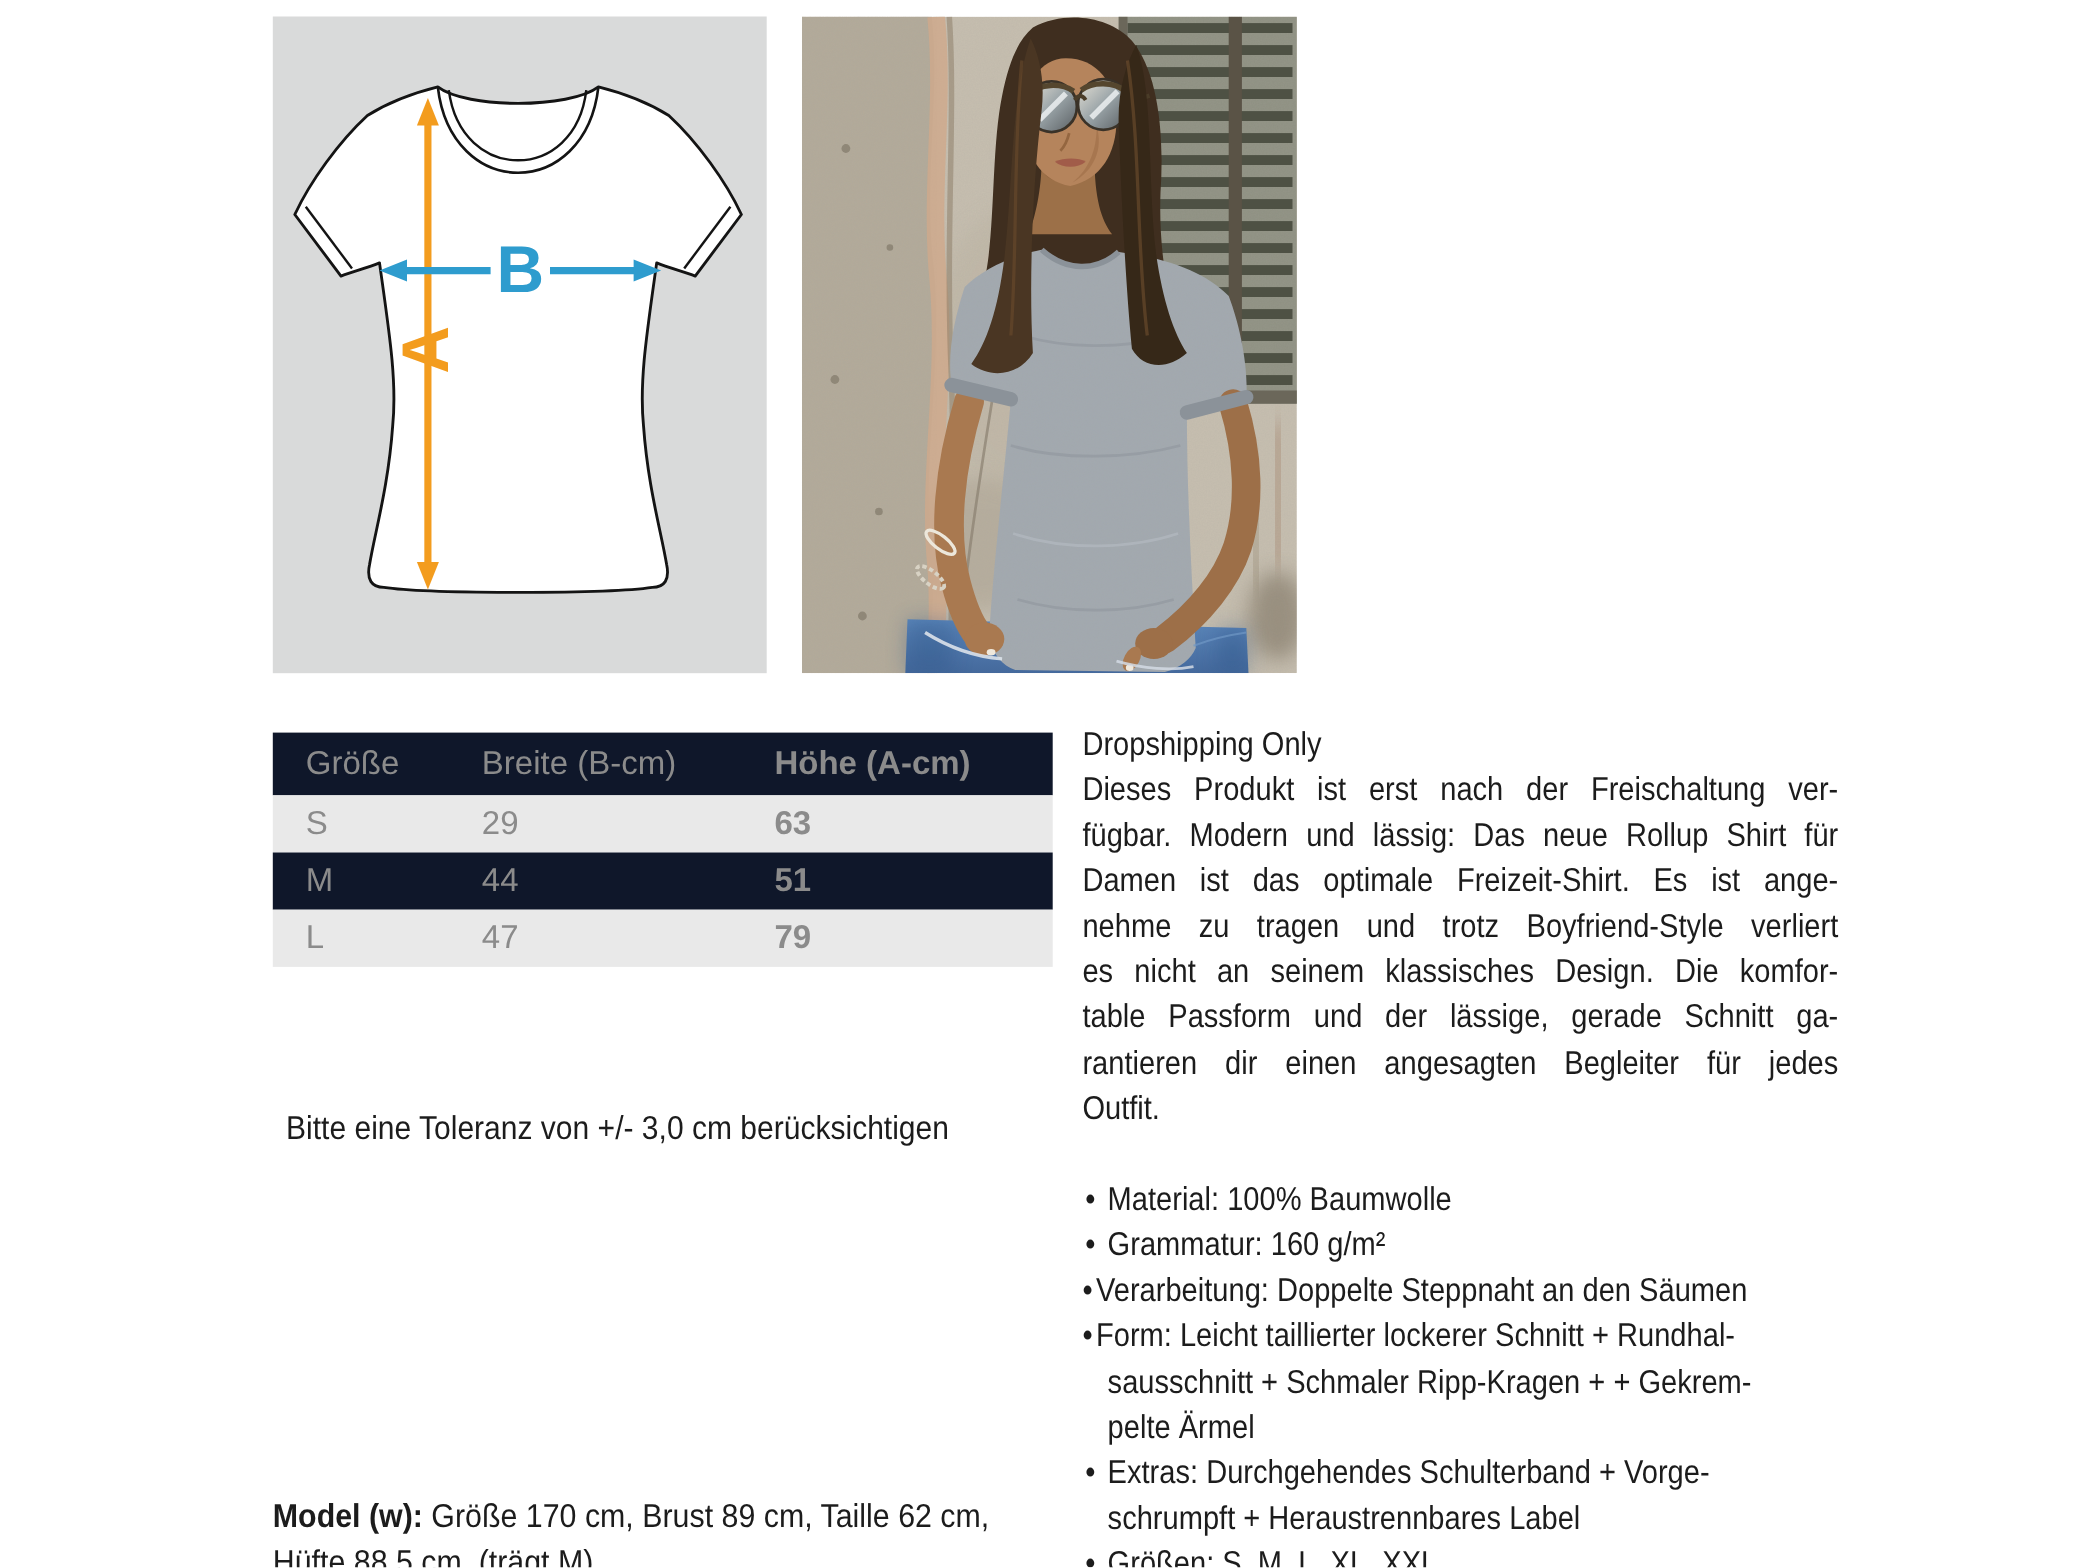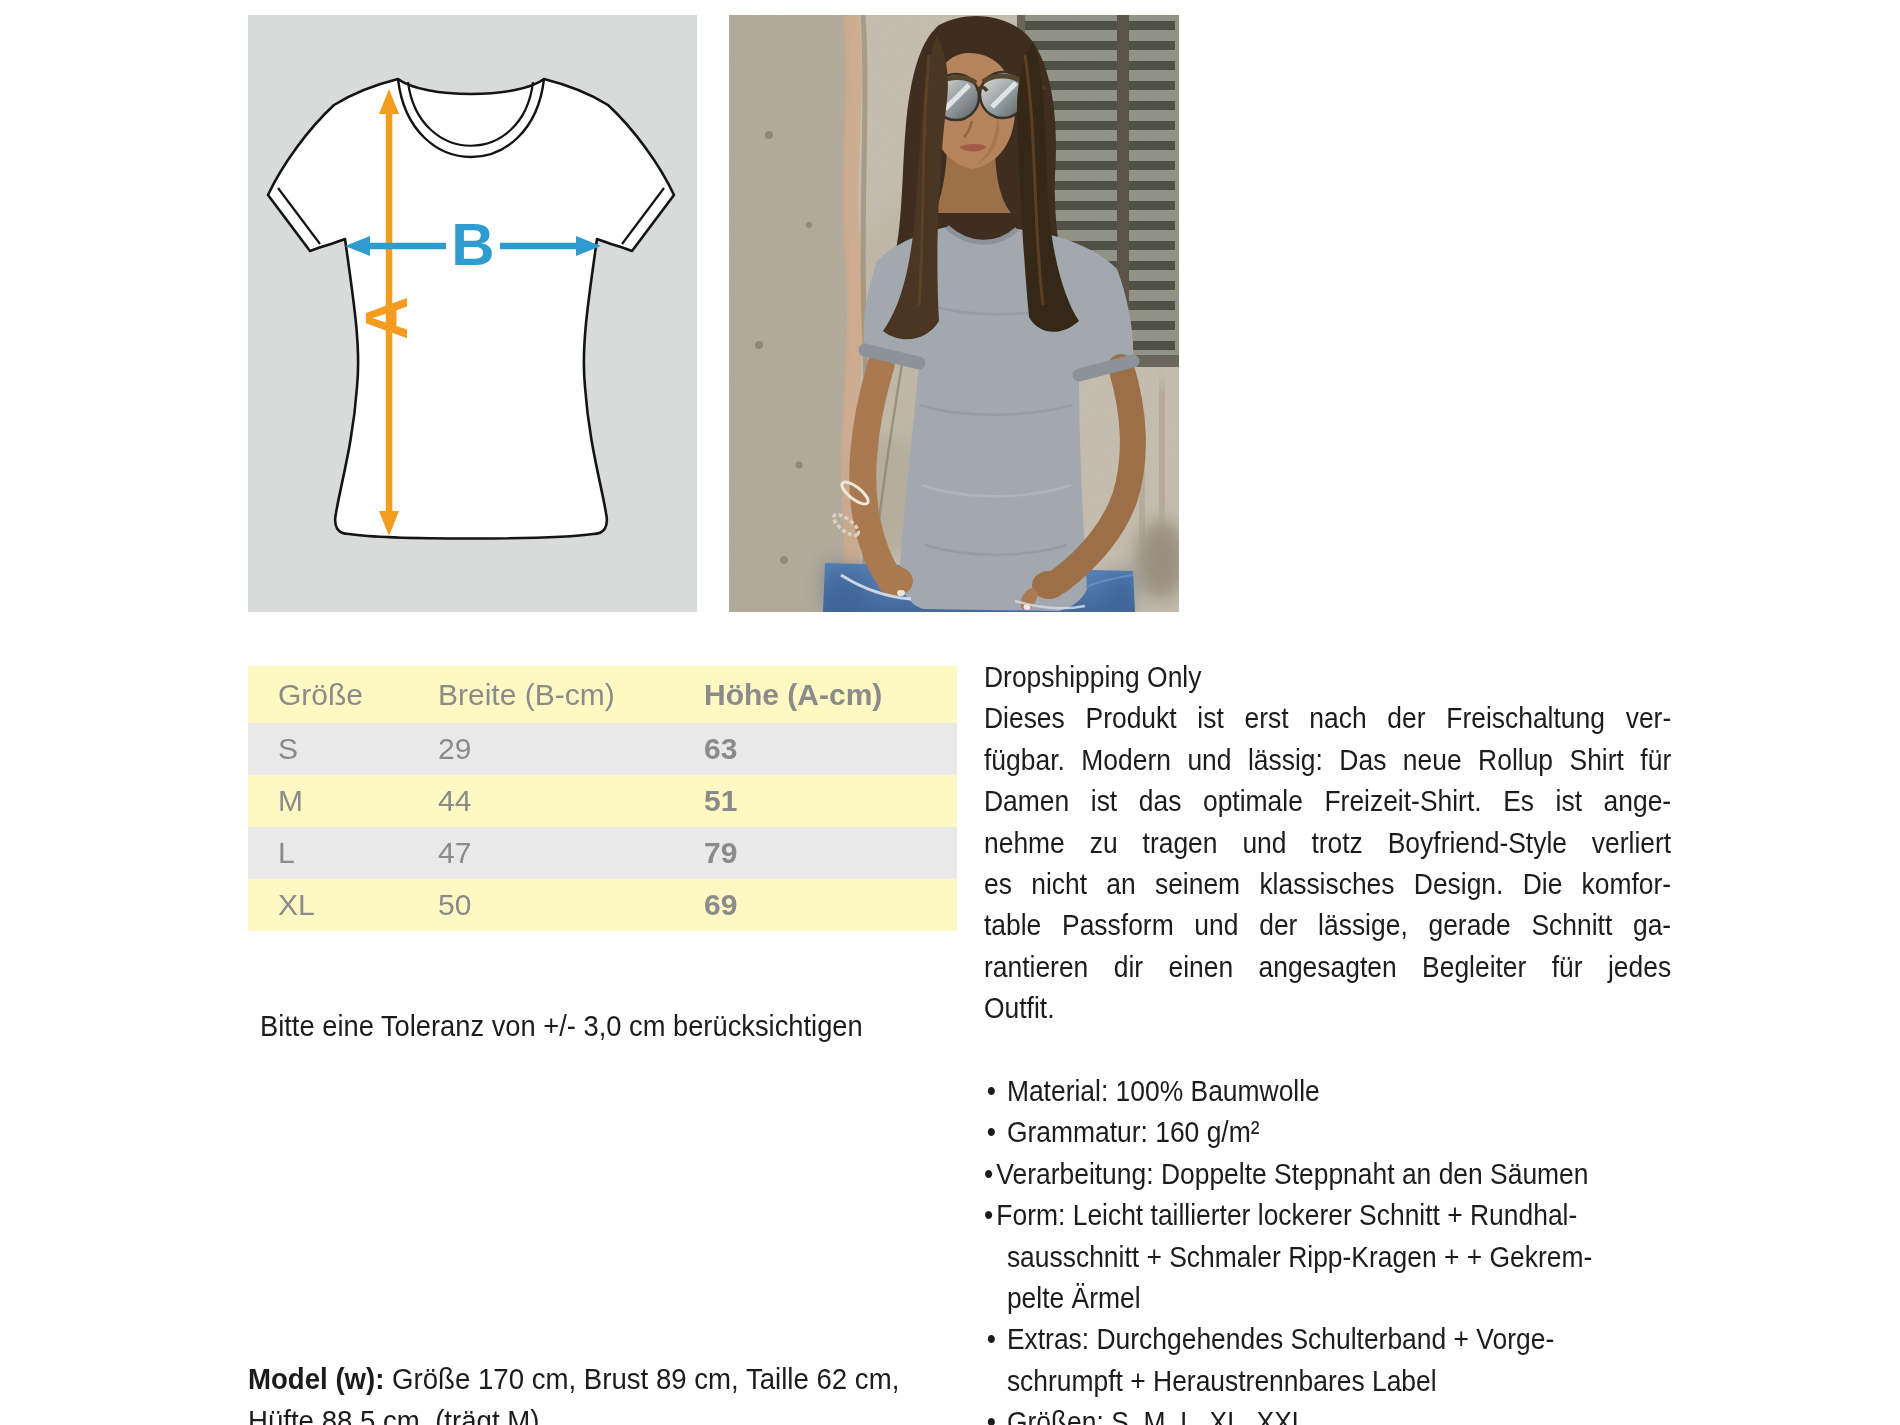--- a/index.html
+++ b/index.html
@@ -7,21 +7,21 @@
         font-family:"Liberation Sans",sans-serif;color:#1c1c1c;}
 
   
   .diagram-tile{position:absolute;left:248px;top:15px;width:449px;height:597px;background:#d9dada;}
   .photo-tile{position:absolute;left:729px;top:15px;width:450px;height:597px;overflow:hidden;}
 
   
   .sizetable{position:absolute;left:248px;top:666px;width:709px;font-size:30px;color:#8b8b8b;}
   .trow{display:flex;align-items:center;height:52px;}
   .trow.head{height:57px;}
-  .bg-a{background:#fef9c3;}
+  .bg-a{background:#0f172a;}
   .bg-b{background:#e9e9e9;}
   .c1{width:190px;padding-left:30px;box-sizing:border-box;}
   .c2{width:266px;}
   .c3{flex:1;font-weight:bold;}
 
   
   .cond{transform-origin:0 0;}
 
   .tolerance{position:absolute;left:260px;top:1008px;font-size:30px;line-height:36px;}
   .tolerance .cond{width:760px;transform:scaleX(0.91);}
@@ -246,25 +246,20 @@
     <div class="trow bg-a">
       <div class="c1">M</div>
       <div class="c2">44</div>
       <div class="c3">51</div>
     </div>
     <div class="trow bg-b">
       <div class="c1">L</div>
       <div class="c2">47</div>
       <div class="c3">79</div>
     </div>
-    <div class="trow bg-a">
-      <div class="c1">XL</div>
-      <div class="c2">50</div>
-      <div class="c3">69</div>
-    </div>
   </div>
 
   <div class="tolerance">
     <div class="cond">Bitte eine Toleranz von +/- 3,0 cm berücksichtigen</div>
   </div>
 
   <div class="model-info">
     <div class="cond">
       <div><span class="model-label">Model (w):</span><span> Größe 170 cm, Brust 89 cm, Taille 62 cm,</span></div>
       <div>Hüfte 88,5 cm, (trägt M)</div>

